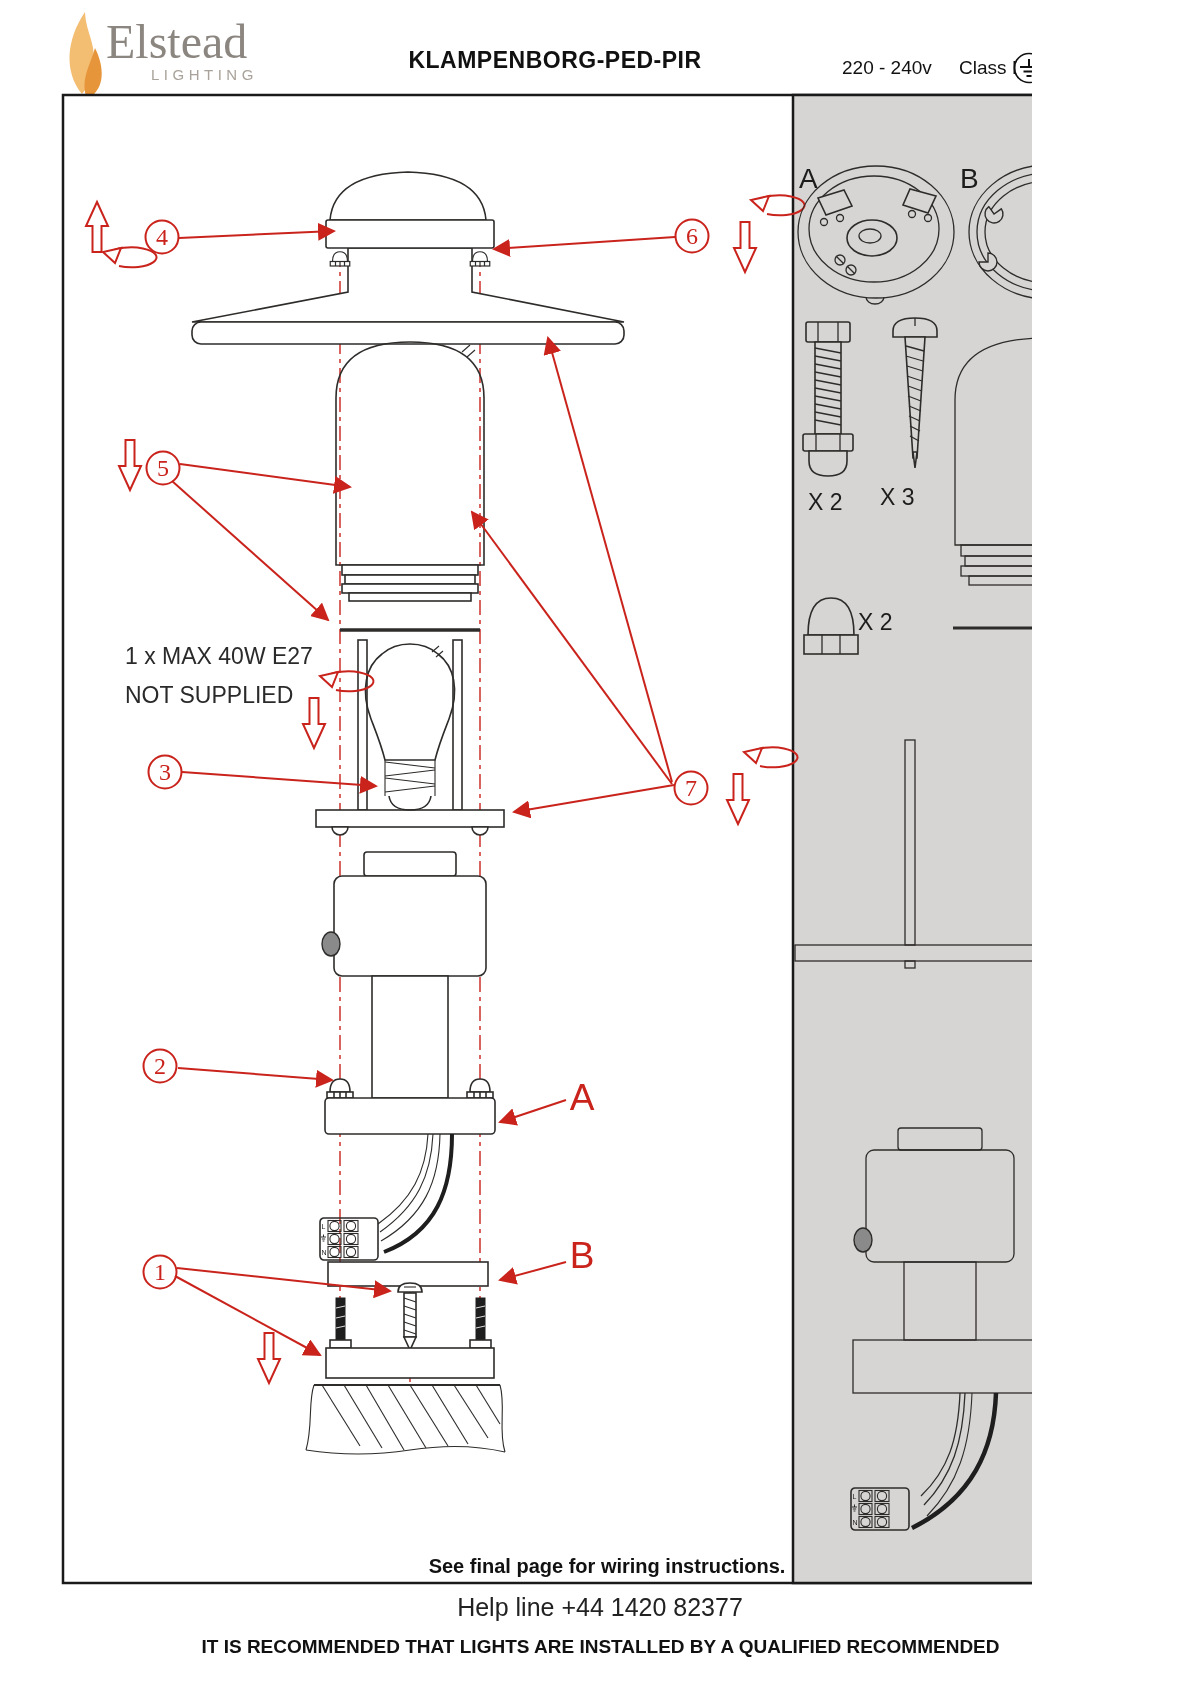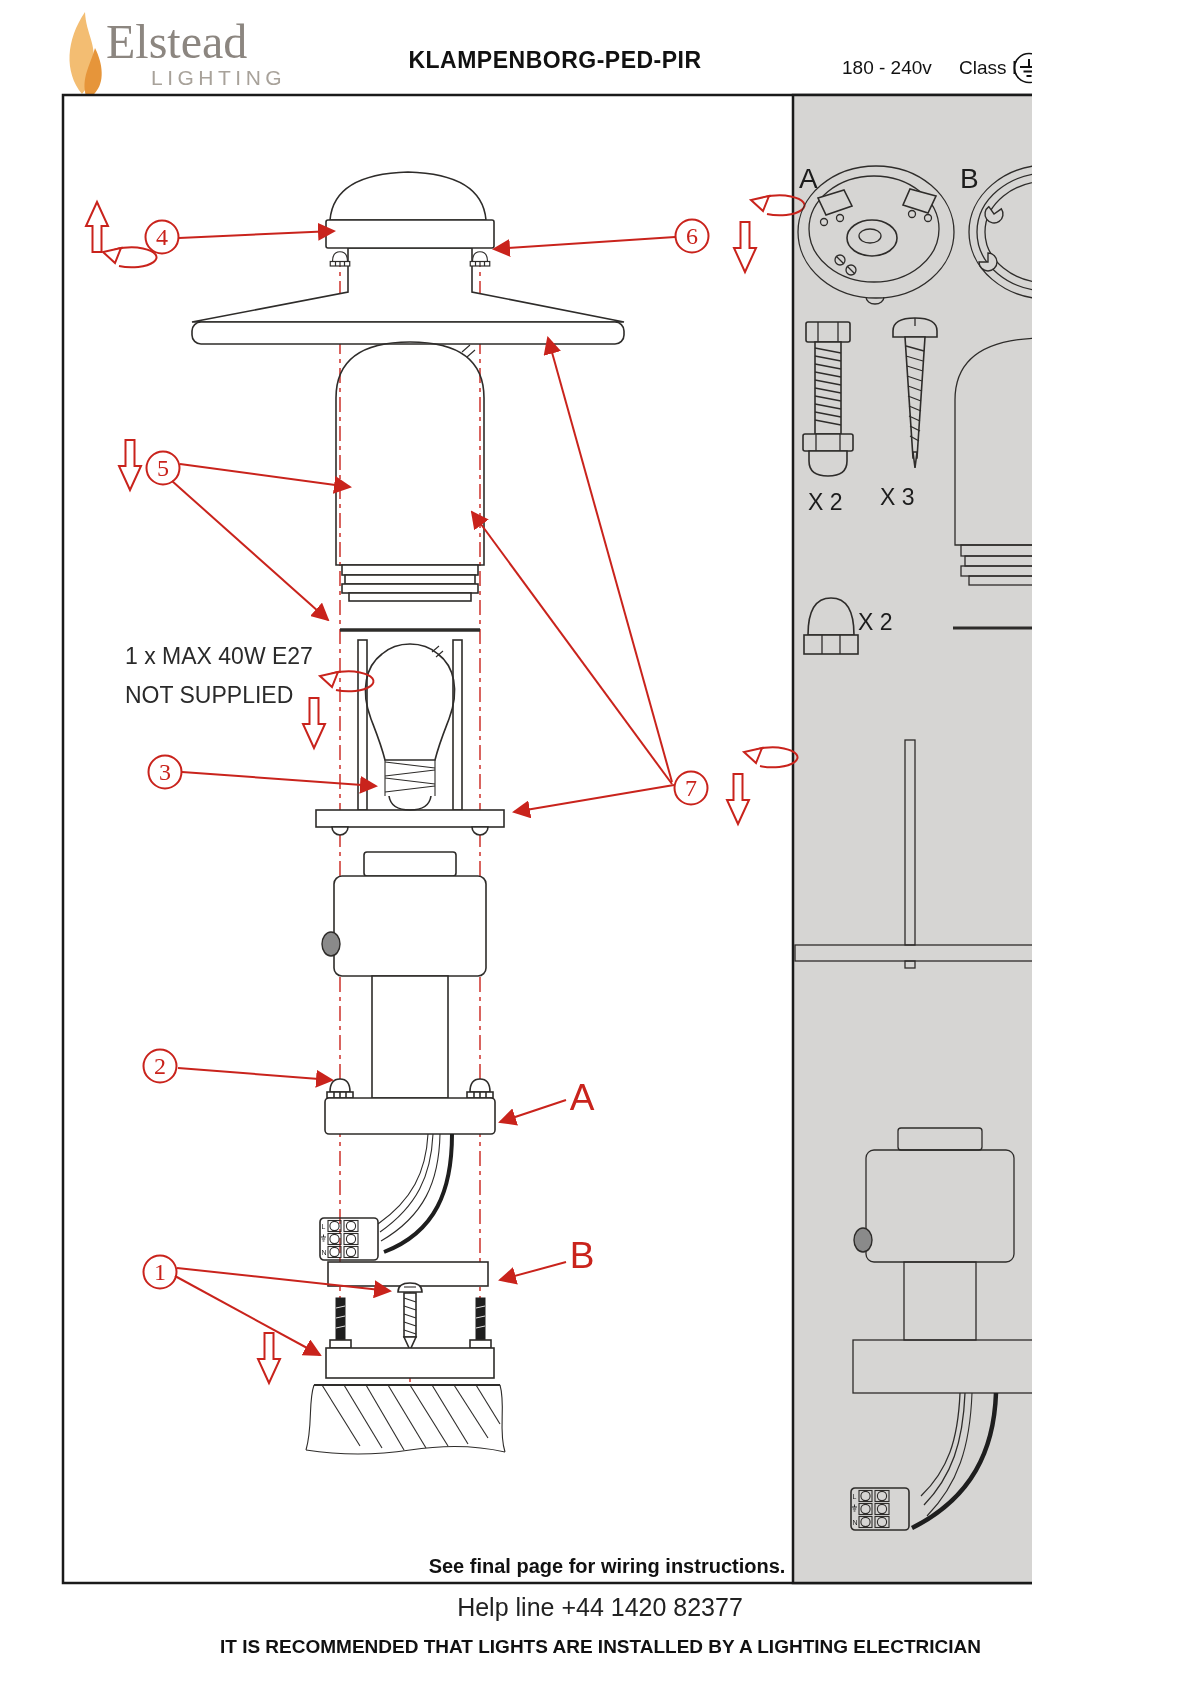--- a/index.html
+++ b/index.html
@@ -1,20 +1,20 @@
 <!DOCTYPE html>
 <html><head>
 <meta charset="utf-8">
 <style>
   html,body{margin:0;padding:0;background:#fff;}
   .page{position:relative;width:1032px;height:1697px;background:#fff;overflow:hidden;
         font-family:"Liberation Sans",sans-serif;}
   .abs{position:absolute;}
   .brand-name{left:106px;top:14px;font-family:"Liberation Serif",serif;font-size:48px;color:#8c8680;}
-  .brand-sub{left:151px;top:66px;font-size:21px;letter-spacing:4.5px;color:#a8a29a;}
+  .brand-sub{left:151px;top:66px;font-size:15px;letter-spacing:4.5px;color:#a8a29a;}
   .title{left:300px;top:47px;width:510px;text-align:center;font-size:23px;font-weight:bold;color:#111;letter-spacing:.5px;}
   .ratings{left:842px;top:57px;font-size:19px;color:#111;}
   .ratings .cls{margin-left:22px;}
   .help-line{left:0;top:1593px;width:1200px;text-align:center;font-size:25px;color:#222;}
   .recommendation{left:63px;top:1636px;width:1075px;text-align:center;font-size:19px;font-weight:bold;color:#111;}
   .doc-ref{left:1045px;top:1636px;font-size:19px;color:#222;}
   svg text{user-select:none;}
   .blk{stroke:#2e2c2a;stroke-width:1.6;fill:#fff;}
   .blkn{stroke:#2e2c2a;stroke-width:1.6;fill:none;}
   .blkt{stroke:#2e2c2a;stroke-width:1.1;fill:none;}
@@ -38,21 +38,21 @@
 <div class="page">
 
   <svg class="abs" style="left:62px;top:6px" width="46" height="92" viewBox="0 0 46 92">
     <path d="M20 88 C 2 66 4 34 23 6 C 24 28 35 38 31 60 C 29 72 27 80 20 88 Z" fill="#f3bd72"></path>
     <path d="M24 90 C 19 72 28 60 33 42 C 41 58 43 76 33 87 C 30 91 26 91 24 90 Z" fill="#e6953a"></path>
   </svg>
   <div class="abs brand-name">Elstead</div>
   <div class="abs brand-sub">LIGHTING</div>
   <div class="abs title">KLAMPENBORG-PED-PIR</div>
   <div class="abs ratings">
-    <span>180 - 240v</span>
+    <span>220 - 240v</span>
     <span class="cls">Class I</span>
   </div>
   <svg class="abs" style="left:1012px;top:51px" width="34" height="34" viewBox="0 0 34 34">
     <circle cx="17" cy="17" r="14.5" fill="none" stroke="#111" stroke-width="1.6"></circle>
     <g stroke="#111" stroke-width="2" fill="none">
       <line x1="17" y1="8" x2="17" y2="16"></line>
       <line x1="8" y1="16" x2="26" y2="16"></line>
       <line x1="11.5" y1="20.5" x2="22.5" y2="20.5"></line>
       <line x1="14.5" y1="25" x2="19.5" y2="25"></line>
     </g>
@@ -388,15 +388,15 @@
         <path d="M 960 1393 C 958 1440 948 1470 921 1496"></path>
         <path d="M 965 1393 C 963 1442 952 1476 924 1505"></path>
         <path d="M 972 1393 C 970 1447 958 1484 927 1516" stroke-width="1.1"></path>
         <path d="M 996 1393 C 994 1450 972 1498 912 1528" stroke="#1e1e1e" stroke-width="4.5"></path>
       </g>
     </g>
     <use href="#tblock" x="851" y="1488"></use>
   </svg>
 
   <div class="abs help-line">Help line +44 1420 82377</div>
-  <div class="abs recommendation">IT IS RECOMMENDED THAT LIGHTS ARE INSTALLED BY A LIGHTING ELECTRICIAN</div>
+  <div class="abs recommendation">IT IS RECOMMENDED THAT LIGHTS ARE INSTALLED BY A QUALIFIED RECOMMENDED</div>
   <div class="abs doc-ref">DR-0508</div>
 </div>
 
 </body></html>

